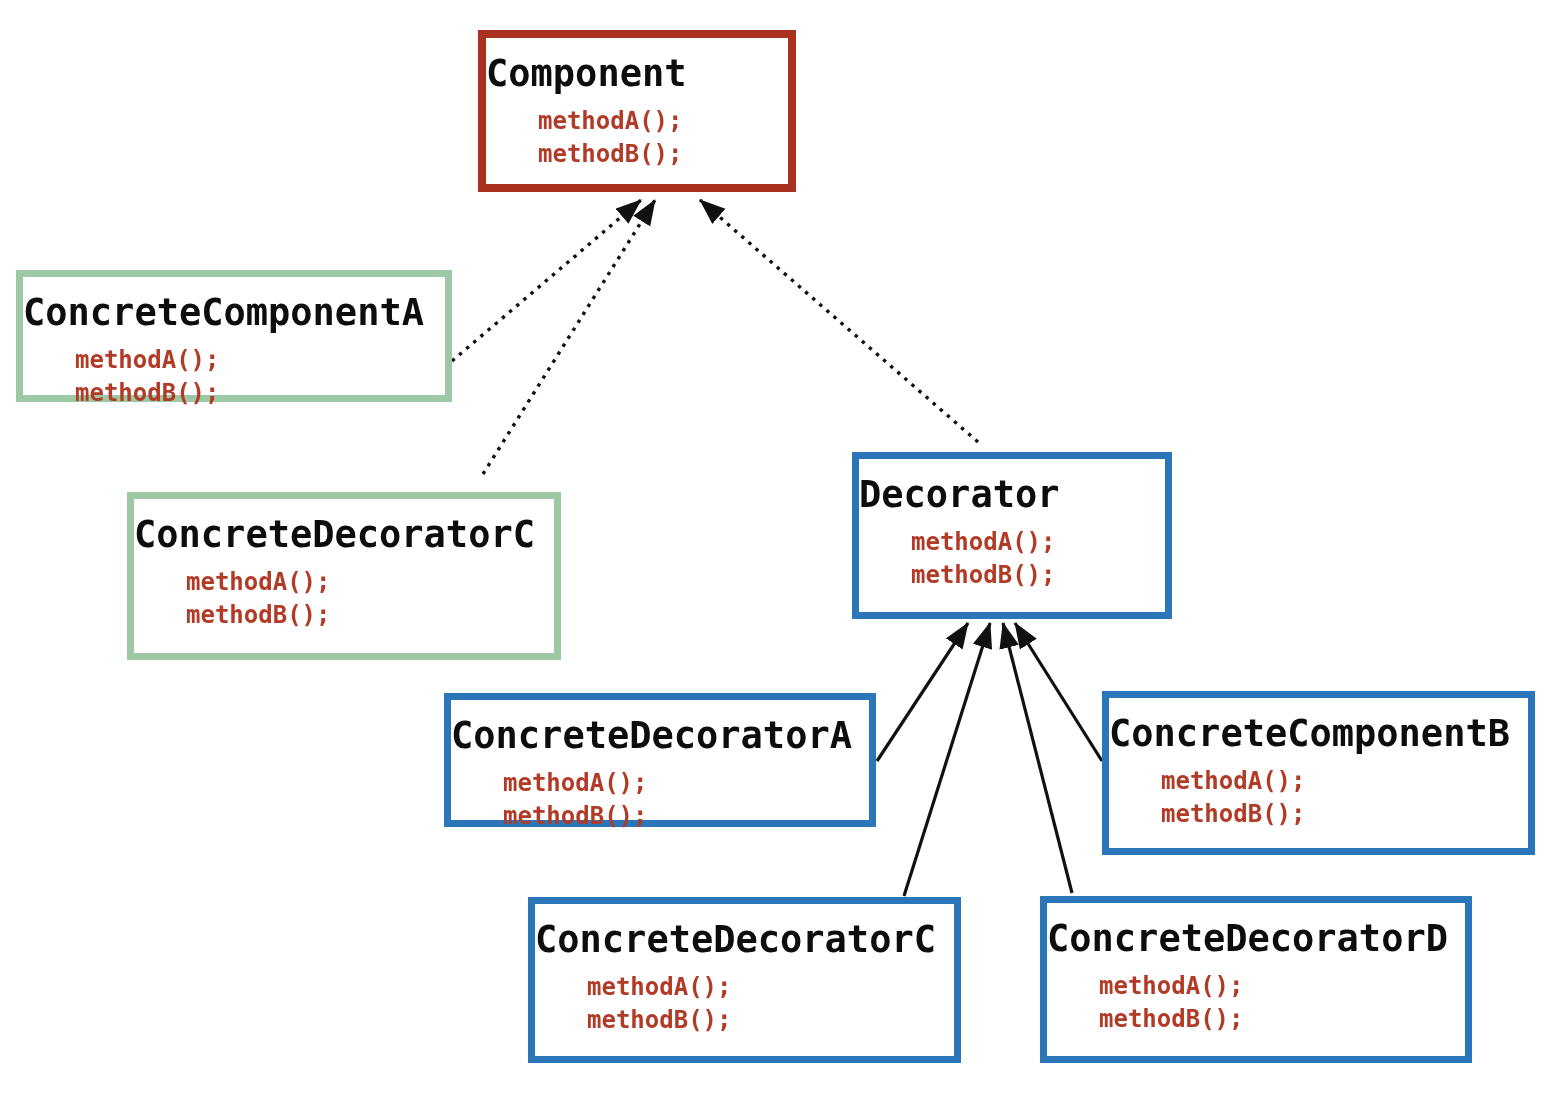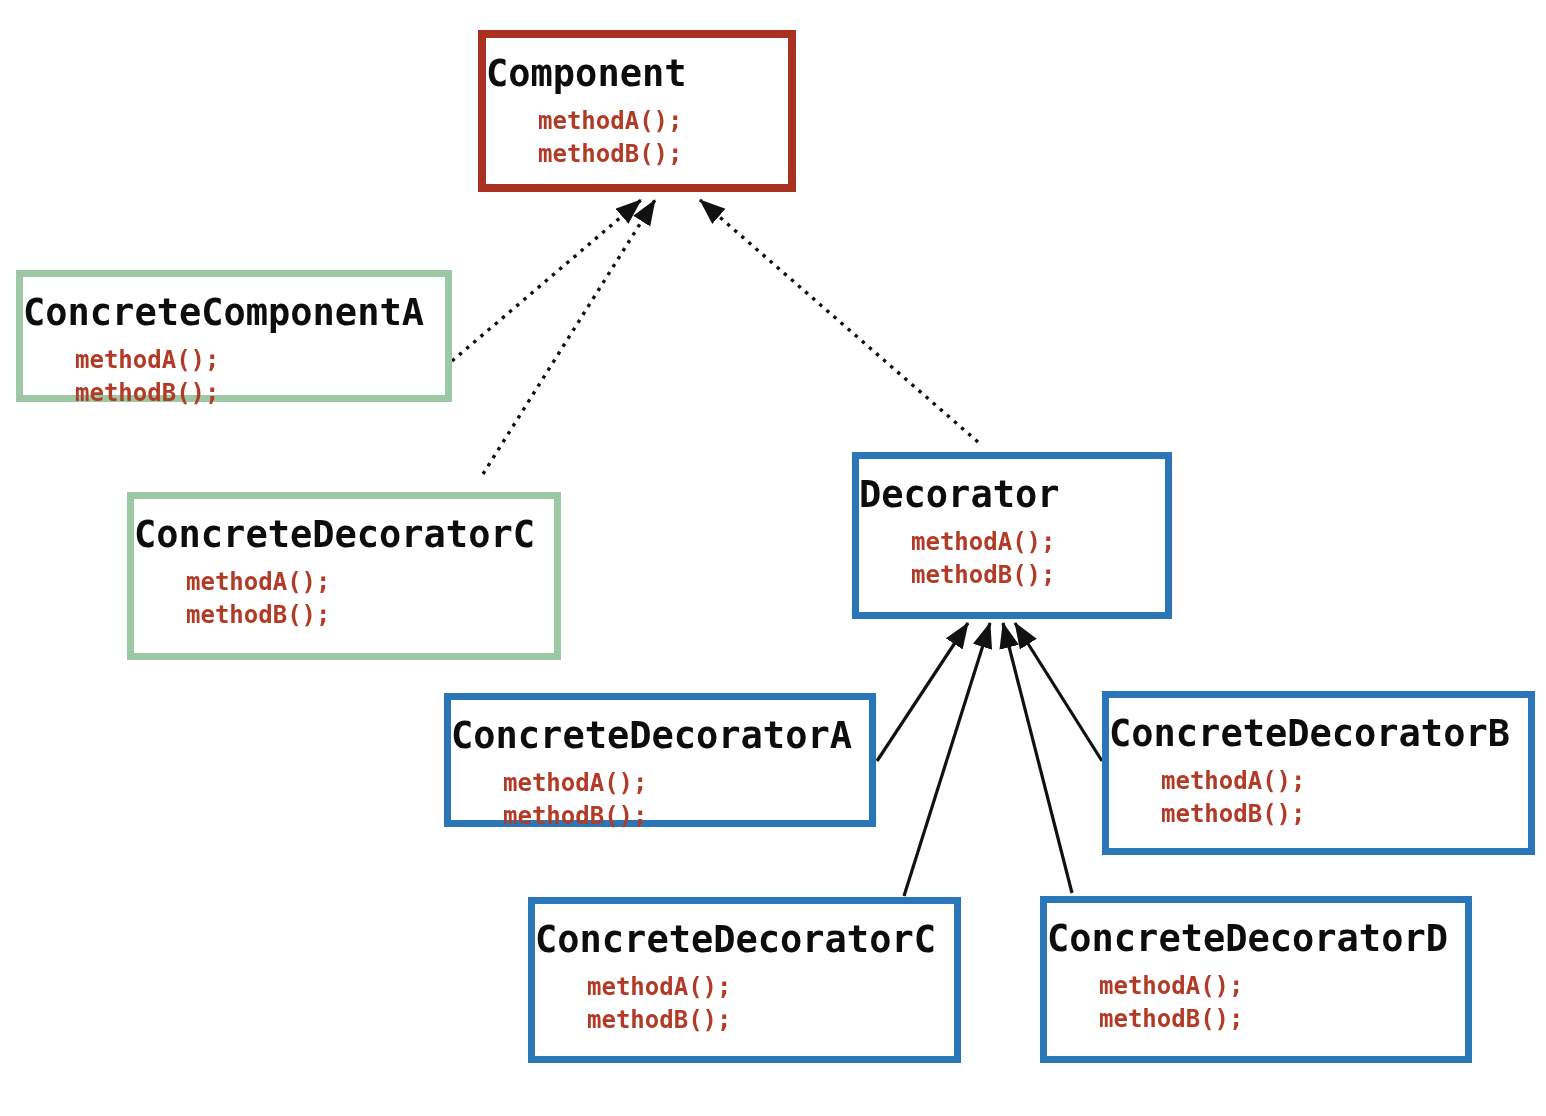--- a/index.html
+++ b/index.html
@@ -109,21 +109,21 @@
 
   <div class="class-box c-blue" style="left:444px; top:693px; width:432px; height:134px;">
     <div class="class-title">ConcreteDecoratorA</div>
     <div class="class-methods">
       <div class="method-line">methodA();</div>
       <div class="method-line">methodB();</div>
     </div>
   </div>
 
   <div class="class-box c-blue" style="left:1102px; top:691px; width:433px; height:164px;">
-    <div class="class-title">ConcreteDecoratorB</div>
+    <div class="class-title">ConcreteComponentB</div>
     <div class="class-methods">
       <div class="method-line">methodA();</div>
       <div class="method-line">methodB();</div>
     </div>
   </div>
 
   <div class="class-box c-blue" style="left:501px; top:897px; width:433px; height:166px;margin-left:27px;">
     <div class="class-title">ConcreteDecoratorC</div>
     <div class="class-methods">
       <div class="method-line">methodA();</div>

